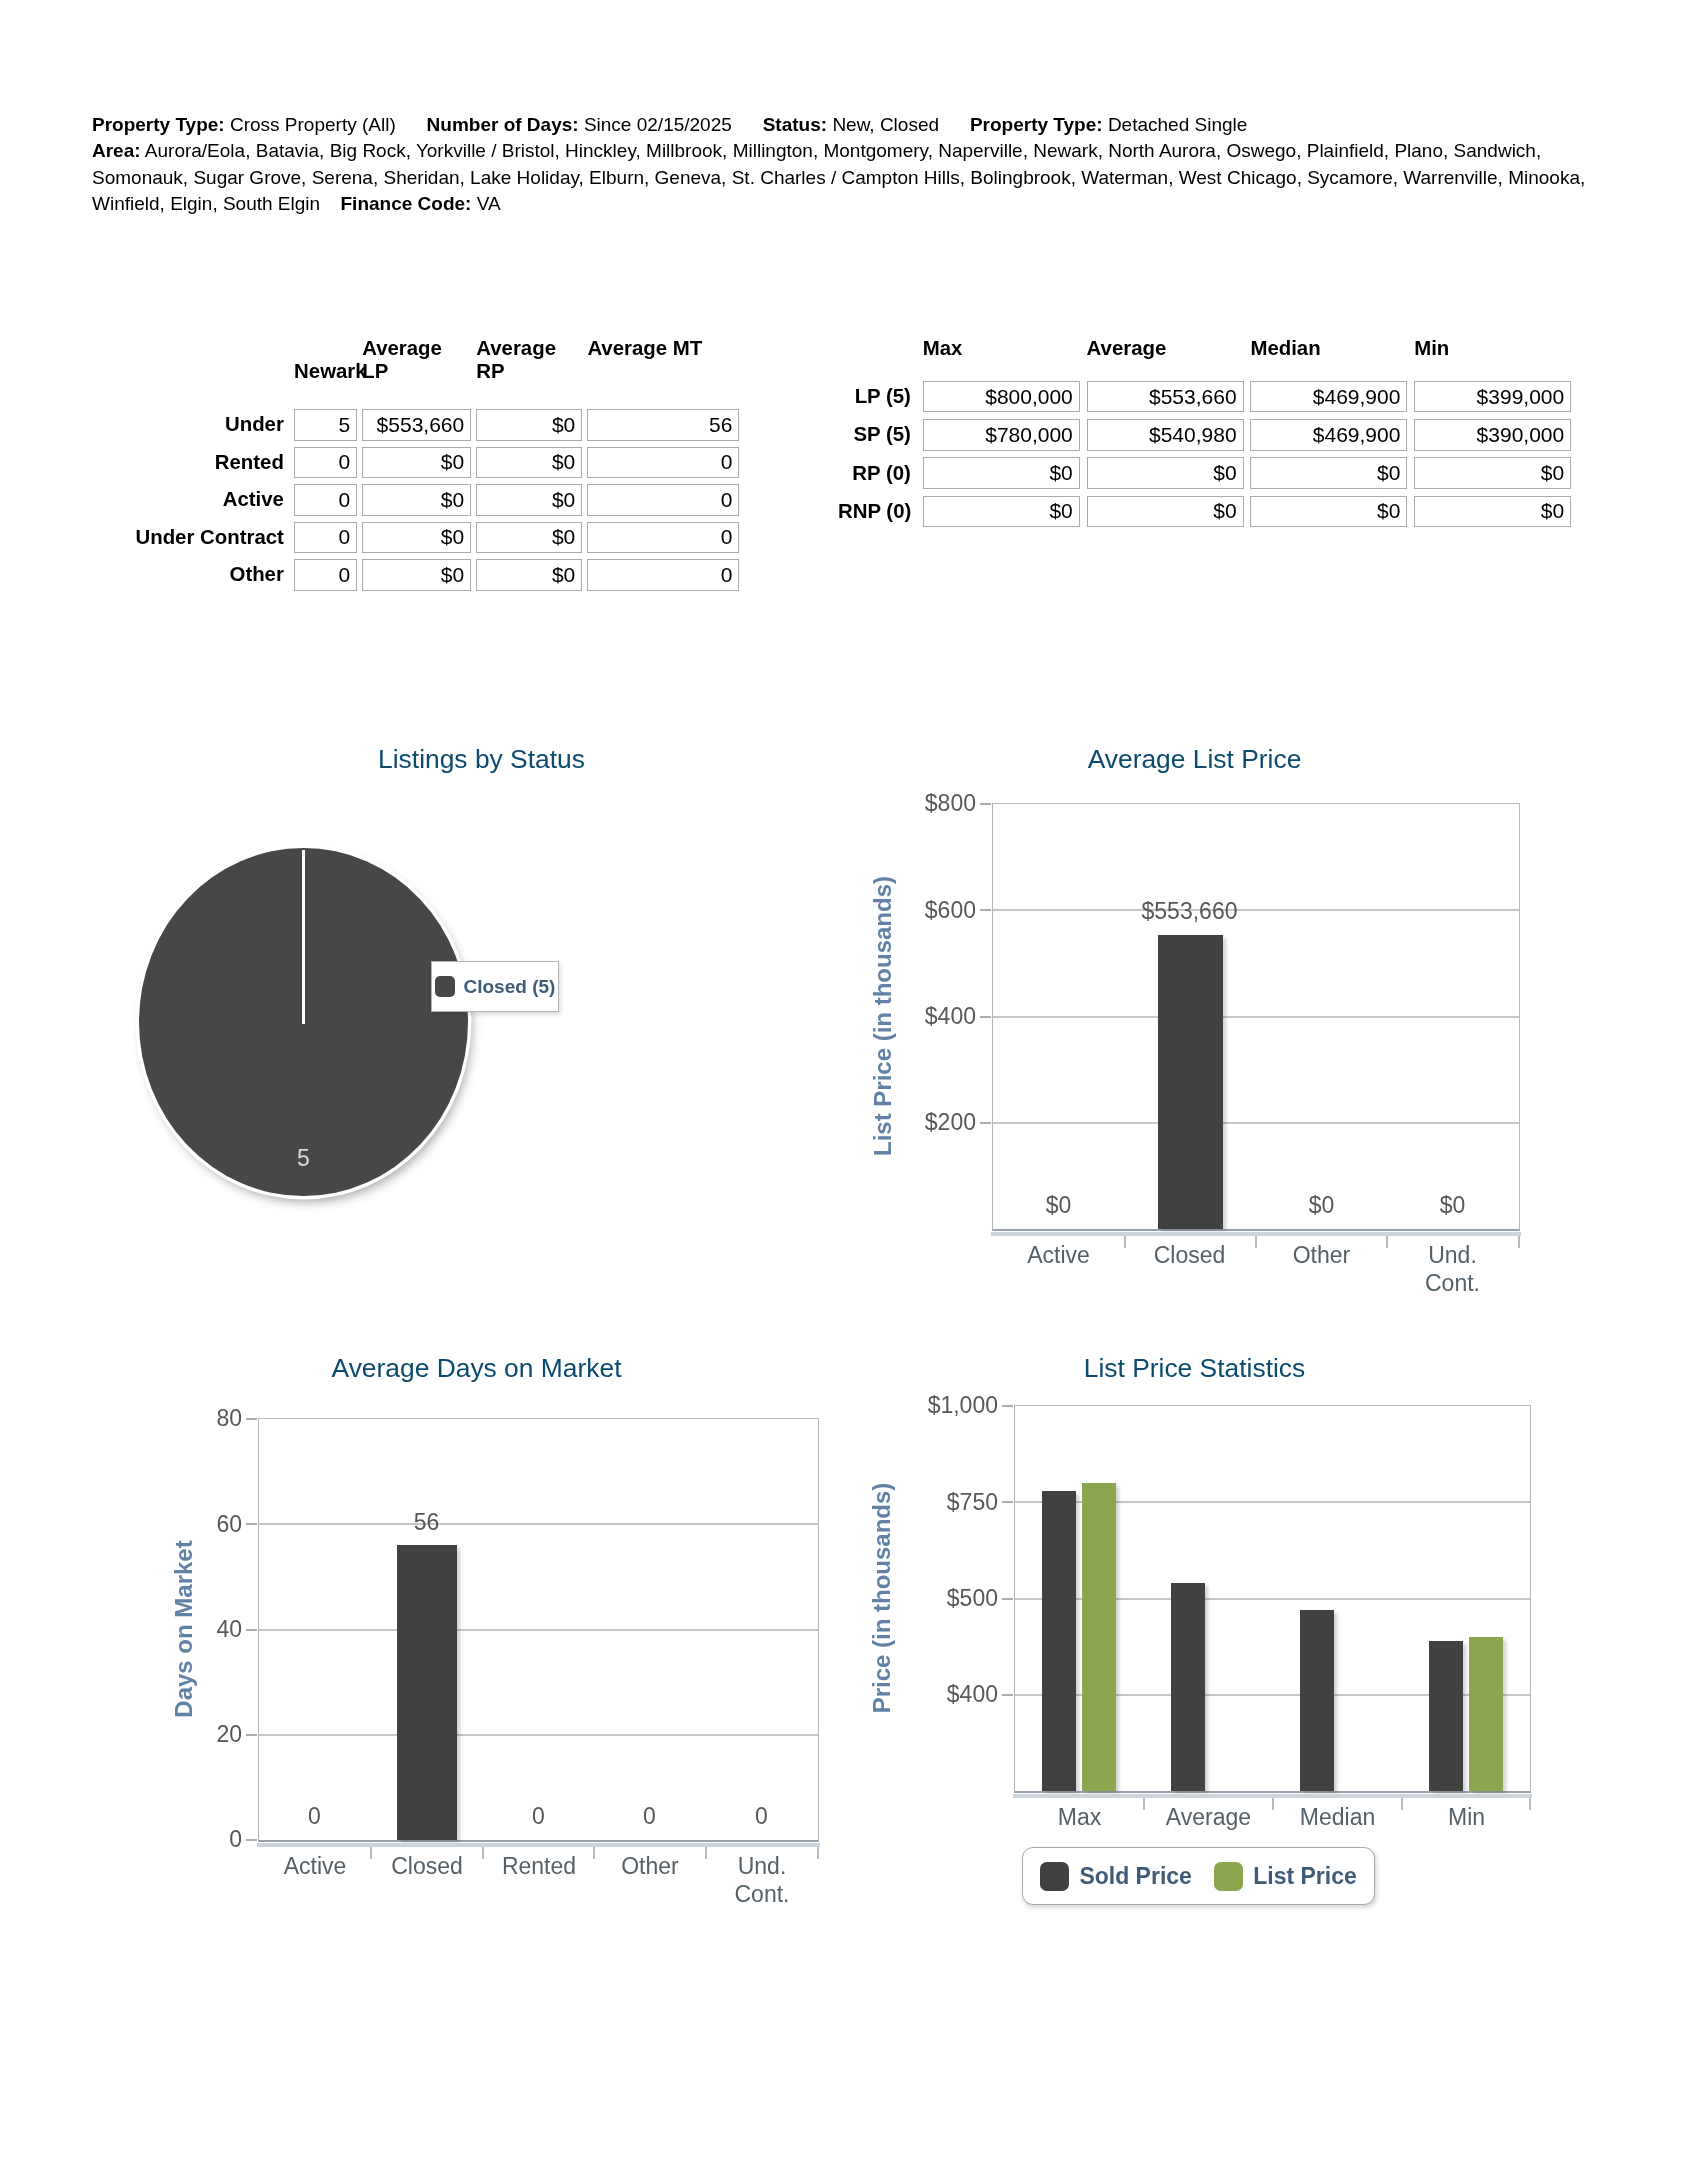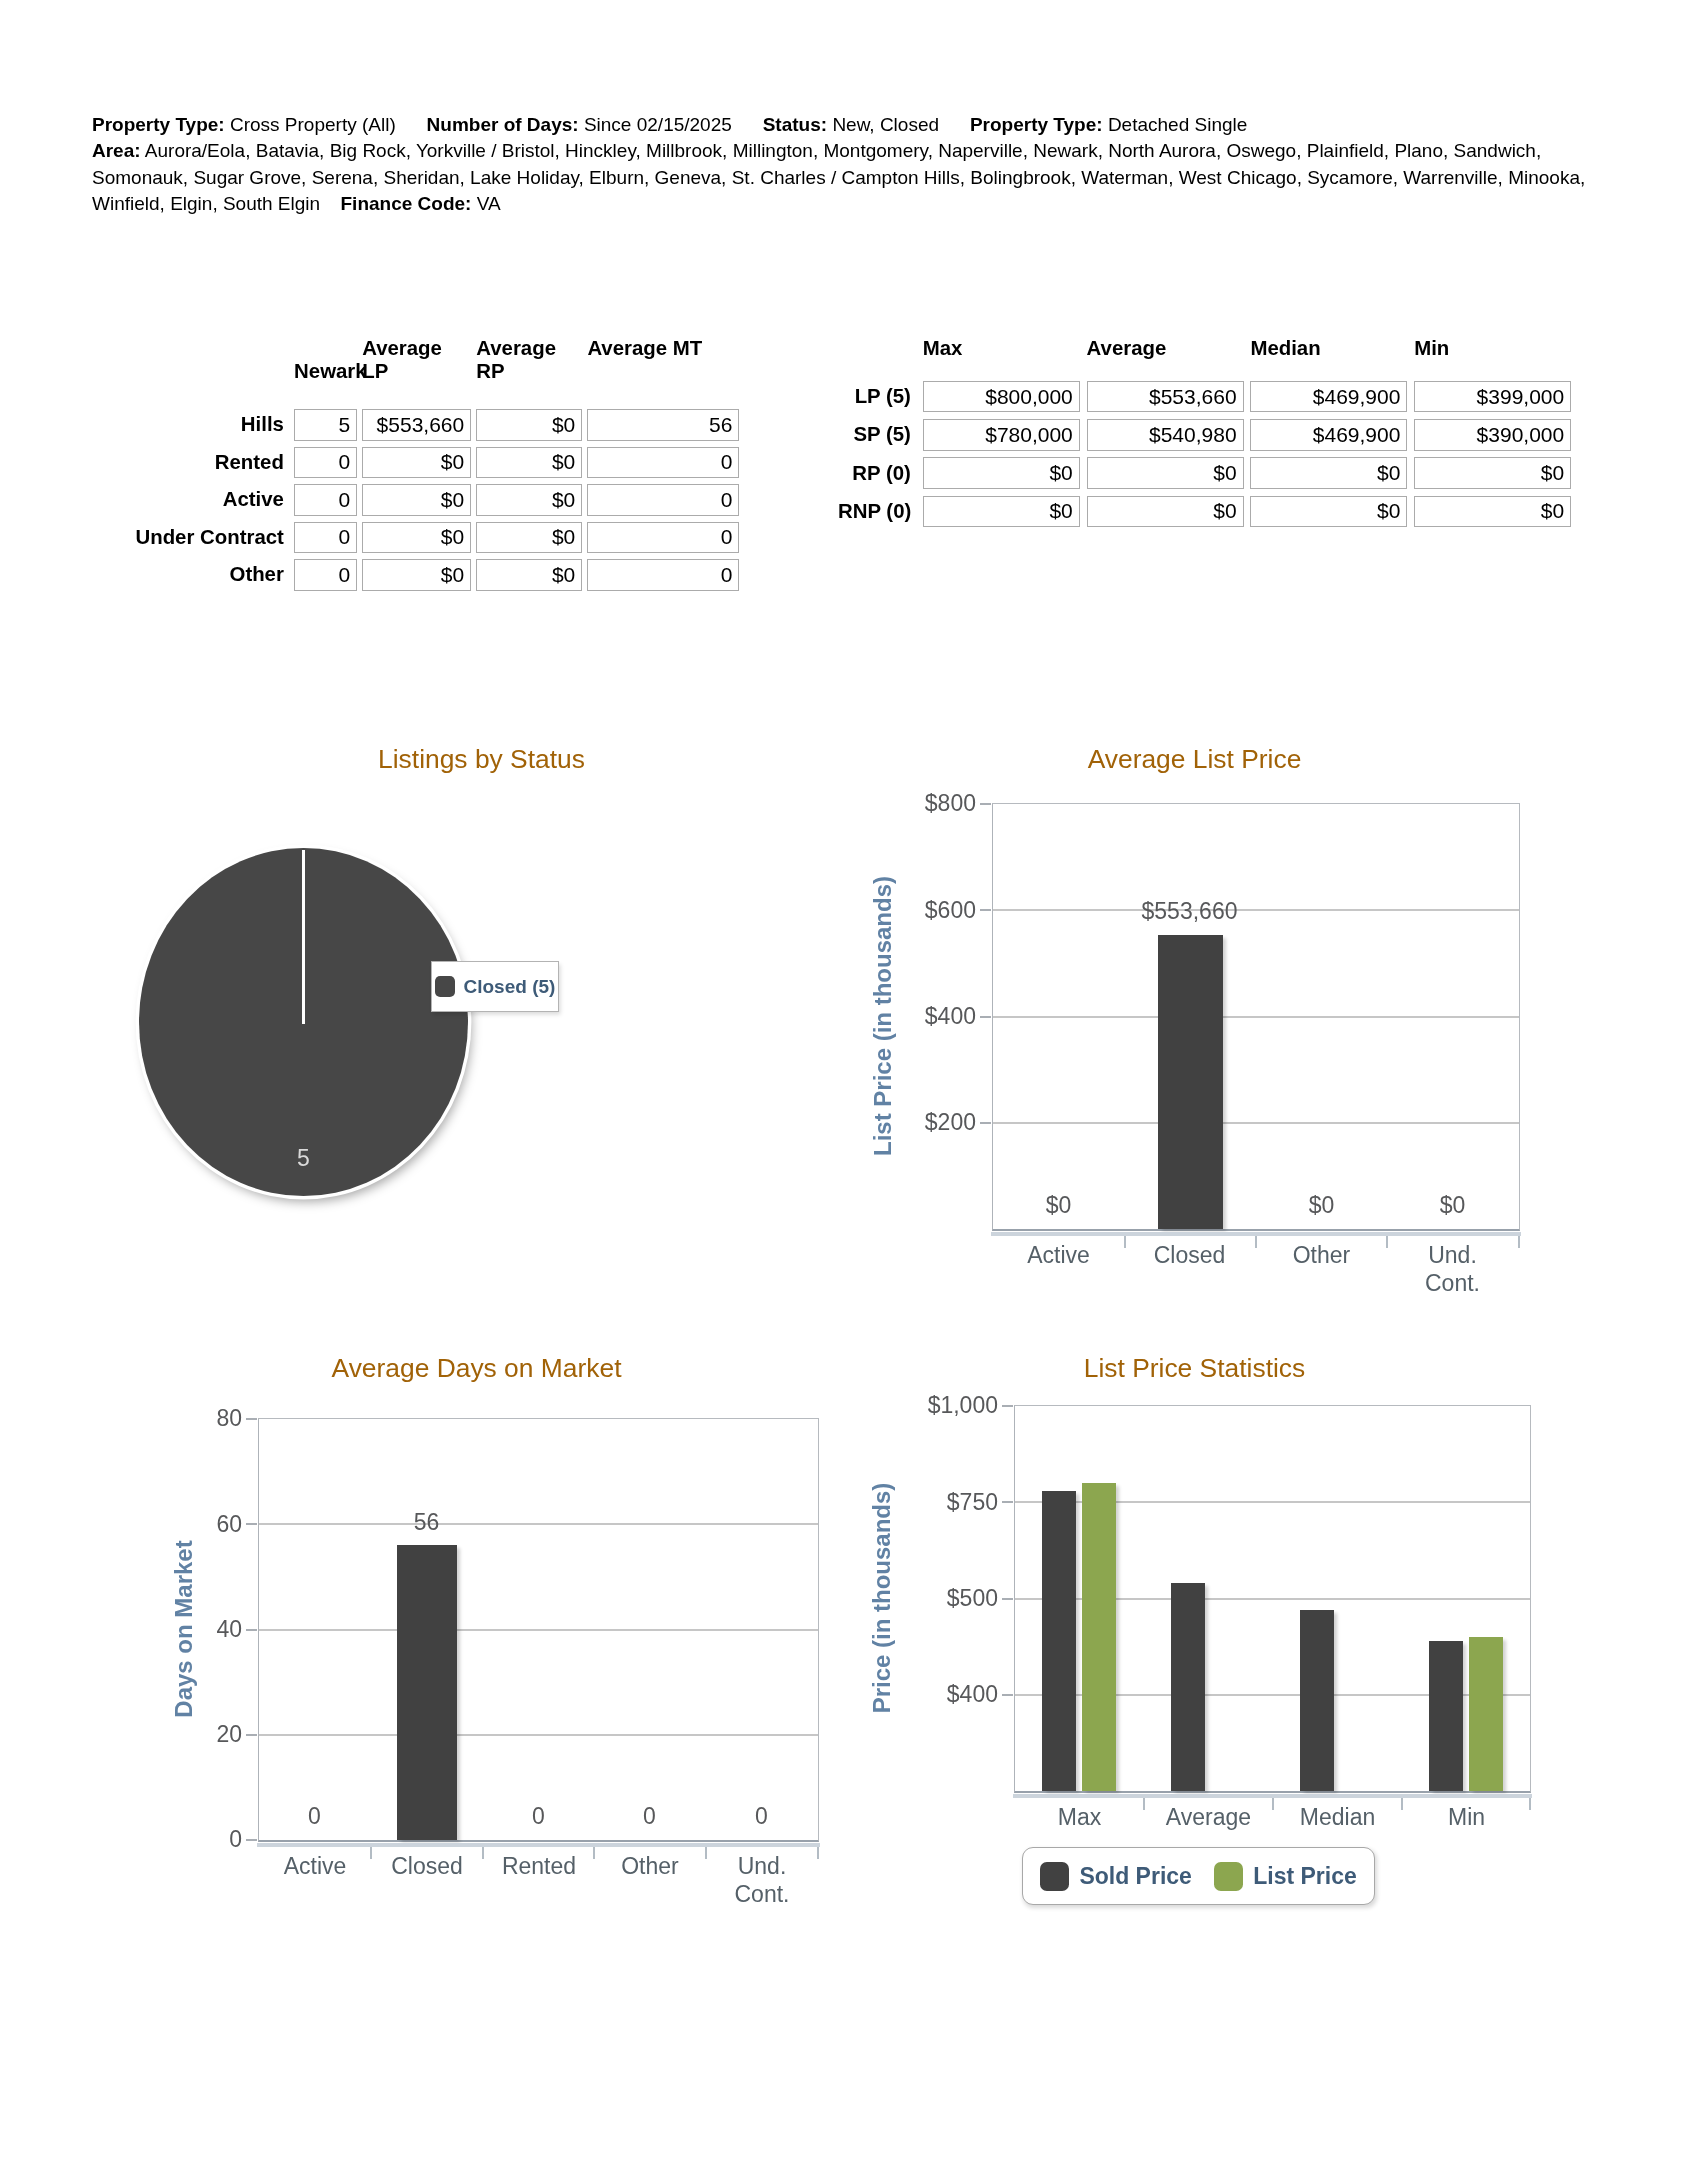--- a/index.html
+++ b/index.html
@@ -16,21 +16,21 @@
   .fin-label{margin-left:20.4px;margin-top:33px;}
   
   .sumtable{position:absolute;display:grid;}
   #status-table{left:94px;top:337px;grid-template-columns:195px 63px 109px 106px 152px;grid-template-rows:66px repeat(5,31.5px);column-gap:5.1px;row-gap:6px;}
   #price-table{left:838px;top:337px;grid-template-columns:78px repeat(4,157px);grid-template-rows:37px repeat(4,31.5px);column-gap:6.8px;row-gap:6.8px;}
   .sumtable .th{font-weight:bold;font-size:20.4px;line-height:23px;align-self:start;}
   .sumtable .th.pad-down{padding-top:23px;}
   .sumtable .rowlab{font-weight:bold;font-size:20.4px;text-align:right;padding-right:5.1px;align-self:center;white-space:nowrap;}
   .sumtable .cell{border:1.7px solid #ababab;background:#fff;display:flex;align-items:center;justify-content:flex-end;padding-right:6px;font-size:21px;padding-left:12px;}
   
-  .chart-title{position:absolute;width:681px;text-align:center;font-size:26.4px;color:#a16207;}
+  .chart-title{position:absolute;width:681px;text-align:center;font-size:26.4px;color:#0c4a6e;}
   .ylabel{position:absolute;text-align:center;font-size:24px;font-weight:bold;color:#6182A4;transform:rotate(-90deg);}
   .plot{position:absolute;border-left:1.7px solid #aeb3b9;border-top:1.7px solid #b6babf;border-right:1.7px solid #b6babf;border-bottom:2.6px solid #98a1ab;background:#fff;}
   .plot::after{content:'';position:absolute;left:-1.7px;right:-1.7px;top:100%;margin-top:2.6px;height:4.3px;background:#ccd4dc;}
   .gridline{position:absolute;left:0;right:0;height:1.7px;background:#c6c6c6;}
   .ytick{position:absolute;left:-12.8px;width:11px;height:1.7px;background:#a9aeb4;}
   .ytick-label{position:absolute;left:-112px;width:95px;text-align:right;font-size:23px;line-height:27px;color:#57585A;}
   .xtick{position:absolute;top:calc(100% + 6.8px);width:1.7px;height:12px;background:#b3bcc4;}
   .xcat-label{position:absolute;text-align:center;font-size:23px;line-height:28px;color:#556068;white-space:pre-line;}
   .bar{position:absolute;box-shadow:4.3px 2.6px 3.4px rgba(0,0,0,0.18);}
   .bar-value-label{position:absolute;width:187px;text-align:center;font-size:23px;line-height:27px;color:#57585A;}
@@ -61,21 +61,21 @@
   </p>
   <p class="hdr-area"><b>Area:</b> <span>Aurora/Eola, Batavia, Big Rock, Yorkville / Bristol, Hinckley, Millbrook, Millington, Montgomery, Naperville, Newark, North Aurora, Oswego, Plainfield, Plano, Sandwich, Somonauk, Sugar Grove, Serena, Sheridan, Lake Holiday, Elburn, Geneva, St. Charles / Campton Hills, Bolingbrook, Waterman, West Chicago, Sycamore, Warrenville, Minooka, Winfield, Elgin, South Elgin</span><b class="fin-label">Finance Code:</b> <span>VA</span></p>
 </div>
 
 <div id="status-table" class="sumtable">
     <div class="th"></div>
     <div class="th pad-down">Newark</div>
     <div class="th">Average LP</div>
     <div class="th">Average RP</div>
     <div class="th">Average MT</div>
-    <div class="rowlab">Hills</div>
+    <div class="rowlab">Under</div>
     <div class="cell">5</div>
     <div class="cell">$553,660</div>
     <div class="cell">$0</div>
     <div class="cell">56</div>
     <div class="rowlab">Rented</div>
     <div class="cell">0</div>
     <div class="cell">$0</div>
     <div class="cell">$0</div>
     <div class="cell">0</div>
     <div class="rowlab">Active</div>

